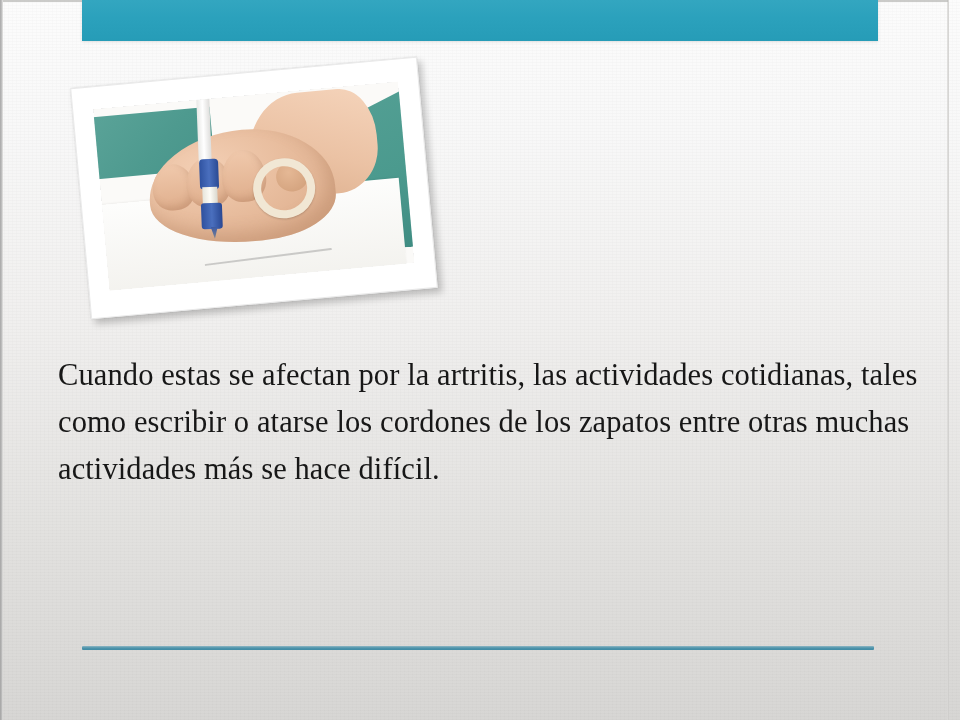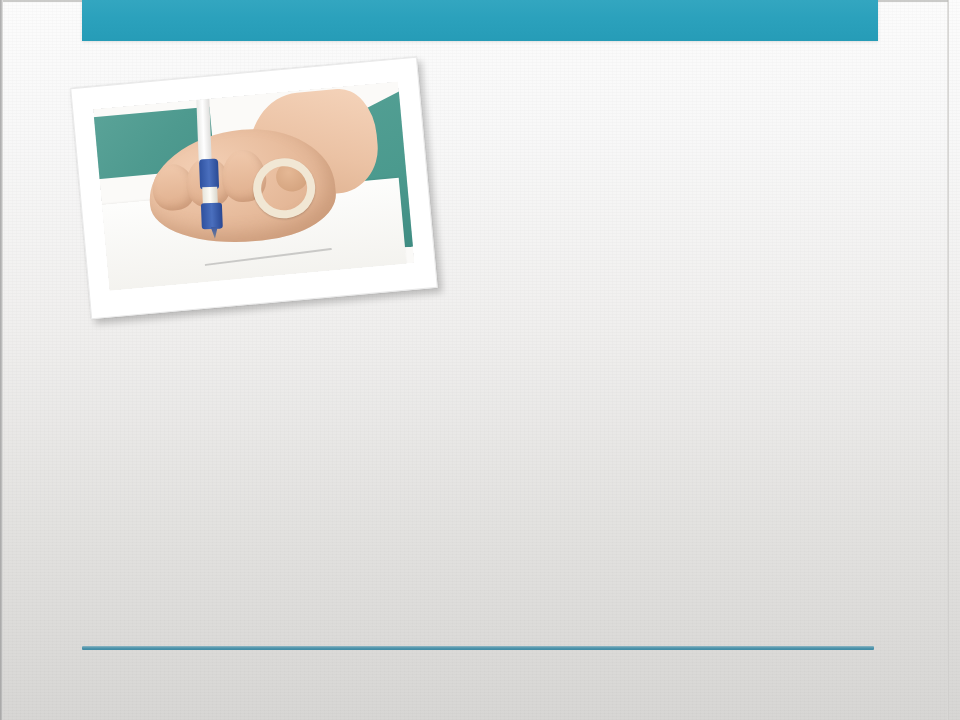--- a/index.html
+++ b/index.html
@@ -316,16 +316,17 @@
         <div class="pen-shaft"></div>
         <div class="grip-top"></div>
         <div class="grip-mid"></div>
         <div class="grip-bot"></div>
         <div class="pen-tip"></div>
         <div class="blur-veil"></div>
       </div>
     </div>
   </div>
 
+  <div class="body-text">Cuando estas se afectan por la artritis, las actividades cotidianas, tales como escribir o atarse los  cordones de los zapatos entre otras muchas actividades  más se hace difícil.</div>
 
   <div class="bottom-rule"></div>
 
 </div>
 
 </body></html>

